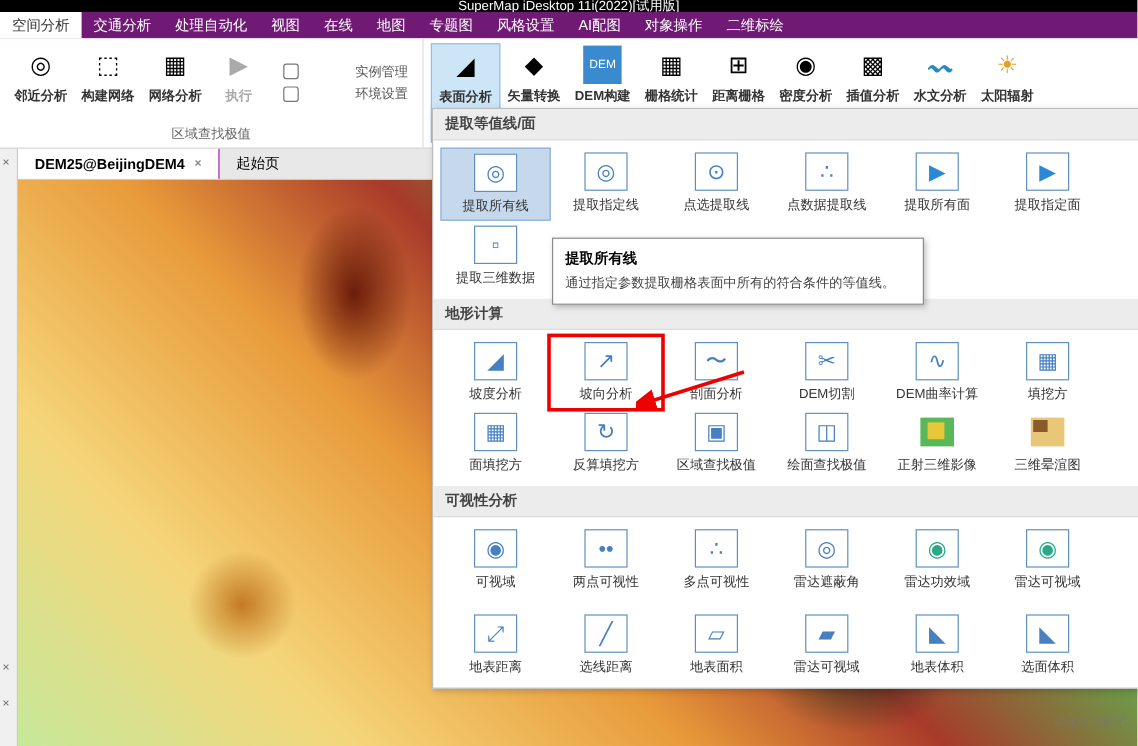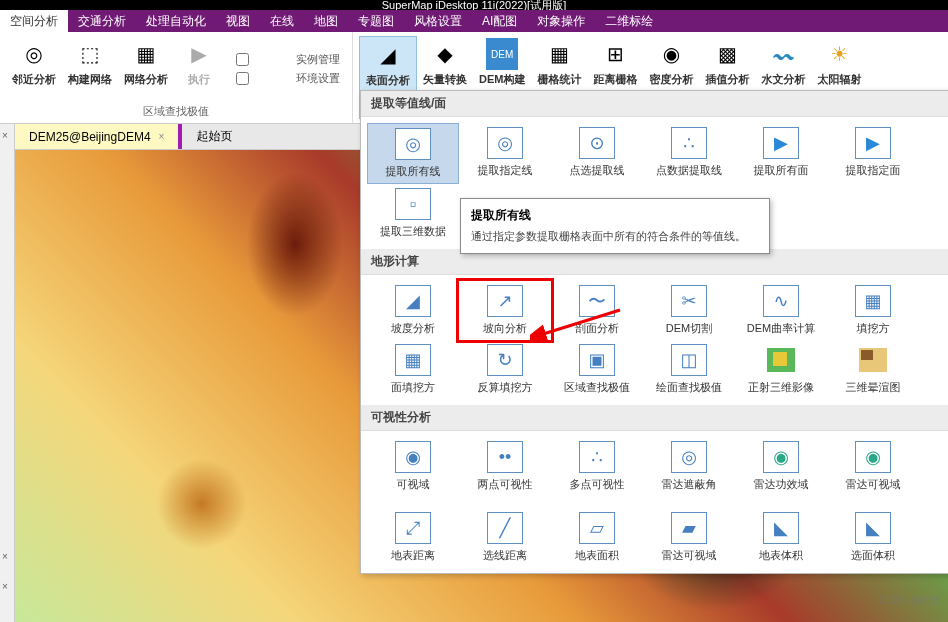--- a/index.html
+++ b/index.html
@@ -24,21 +24,21 @@
     
     .content-area { display: flex; height: calc(100% - 124px); }
     .left-panel { width: 15px; background: #f0f0f0; border-right: 1px solid #ccc; position: relative; }
     .left-panel .x1 { position: absolute; top: 6px; left: 2px; font-size: 10px; color: #666; }
     .left-panel .x2 { position: absolute; bottom: 60px; left: 2px; font-size: 10px; color: #666; }
     .left-panel .x3 { position: absolute; bottom: 30px; left: 2px; font-size: 10px; color: #666; }
     
     .main-area { flex: 1; display: flex; flex-direction: column; }
     .tabs-bar { background: #e8e8e8; height: 26px; display: flex; border-bottom: 1px solid #ccc; align-items: center; }
     .tab { padding: 4px 14px; font-size: 12px; cursor: pointer; height: 100%; display: flex; align-items: center; }
-    .tab.active { background: #fef9c3; border-right: 4px solid #a21caf; }
+    .tab.active { background: #ffffff; border-right: 1px solid #a21caf; font-weight: bold; }
     .tab-close { margin-left: 8px; font-size: 10px; color: #888; }
     
     .map-view { flex: 1; position: relative; overflow: hidden; background: linear-gradient(45deg, #c7e89a 0%, #f5d67a 20%, #e89a3a 40%, #a83a2a 55%, #6b9e4a 70%, #3a9e8a 100%); }
     .map-view::before { content: ""; position: absolute; inset: 0; background: 
       radial-gradient(ellipse 80px 120px at 30% 20%, #7a2a1a 0%, transparent 60%),
       radial-gradient(ellipse 100px 80px at 60% 40%, #d4a838 0%, transparent 50%),
       radial-gradient(ellipse 120px 160px at 45% 60%, #a83a2a 0%, transparent 55%),
       radial-gradient(ellipse 90px 90px at 20% 75%, #c88838 0%, transparent 50%),
       radial-gradient(ellipse 140px 100px at 75% 85%, #4abaaa 0%, transparent 60%);
       mix-blend-mode: multiply; opacity: 0.9; }

